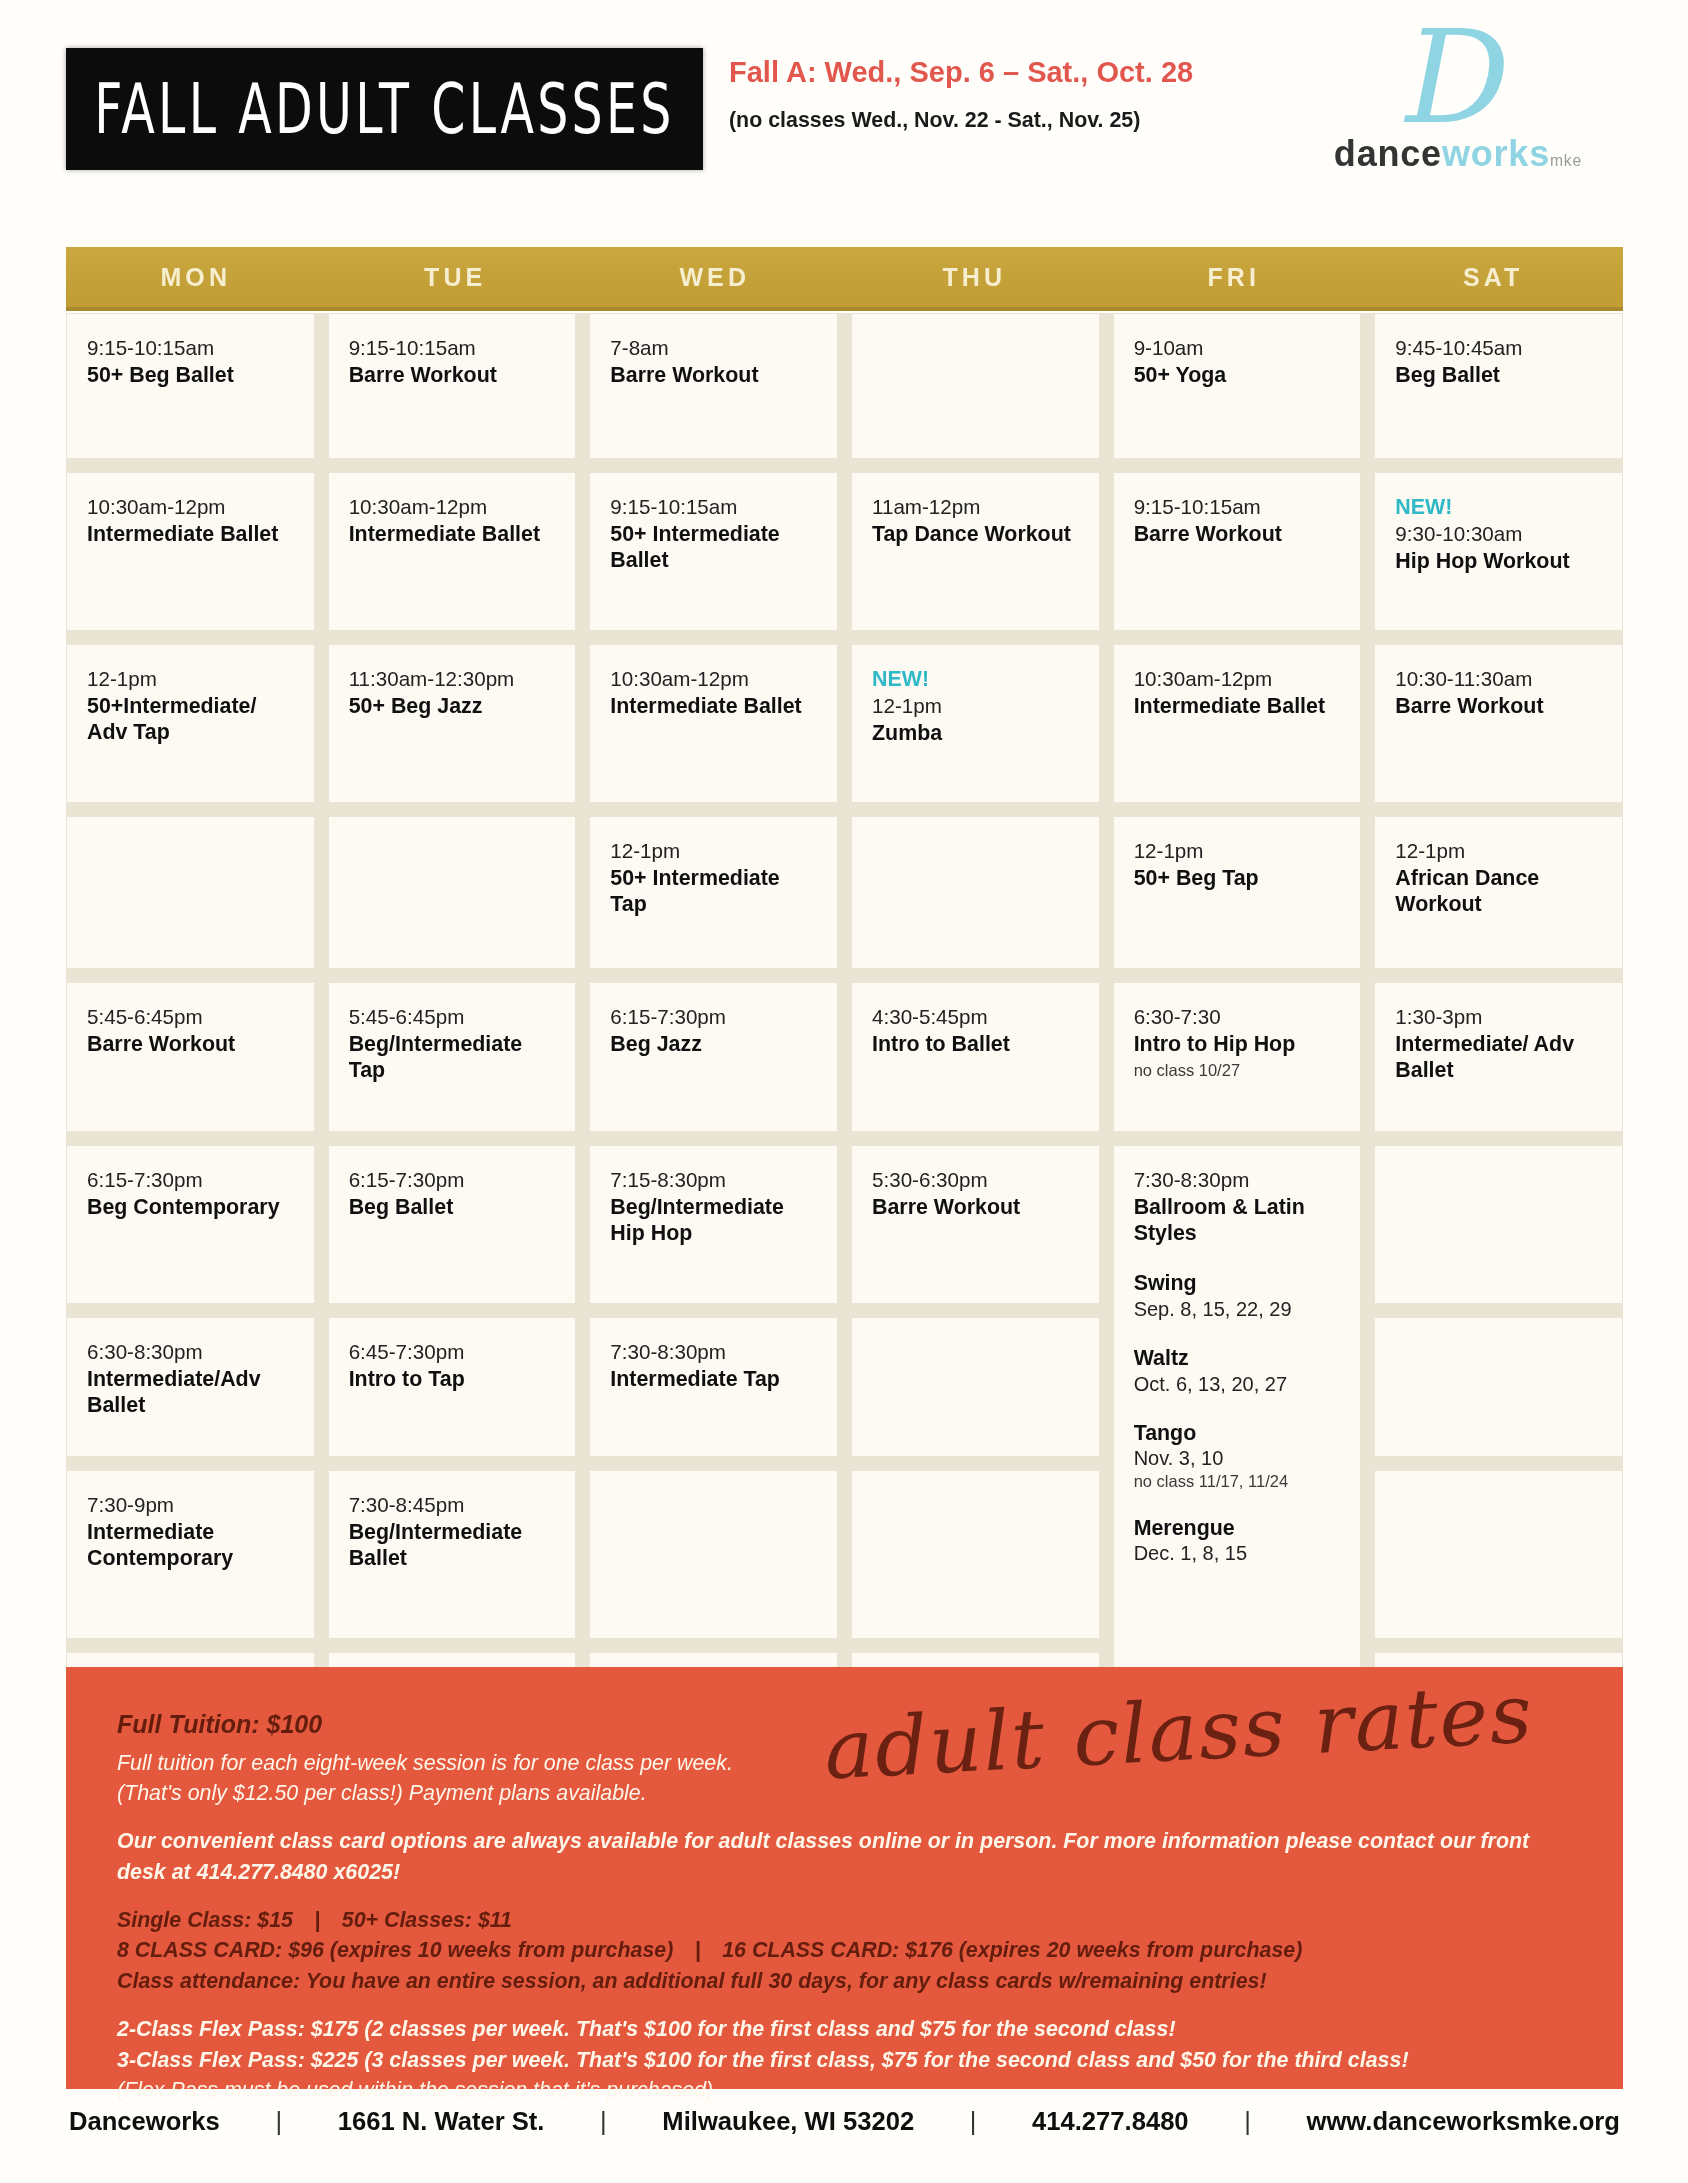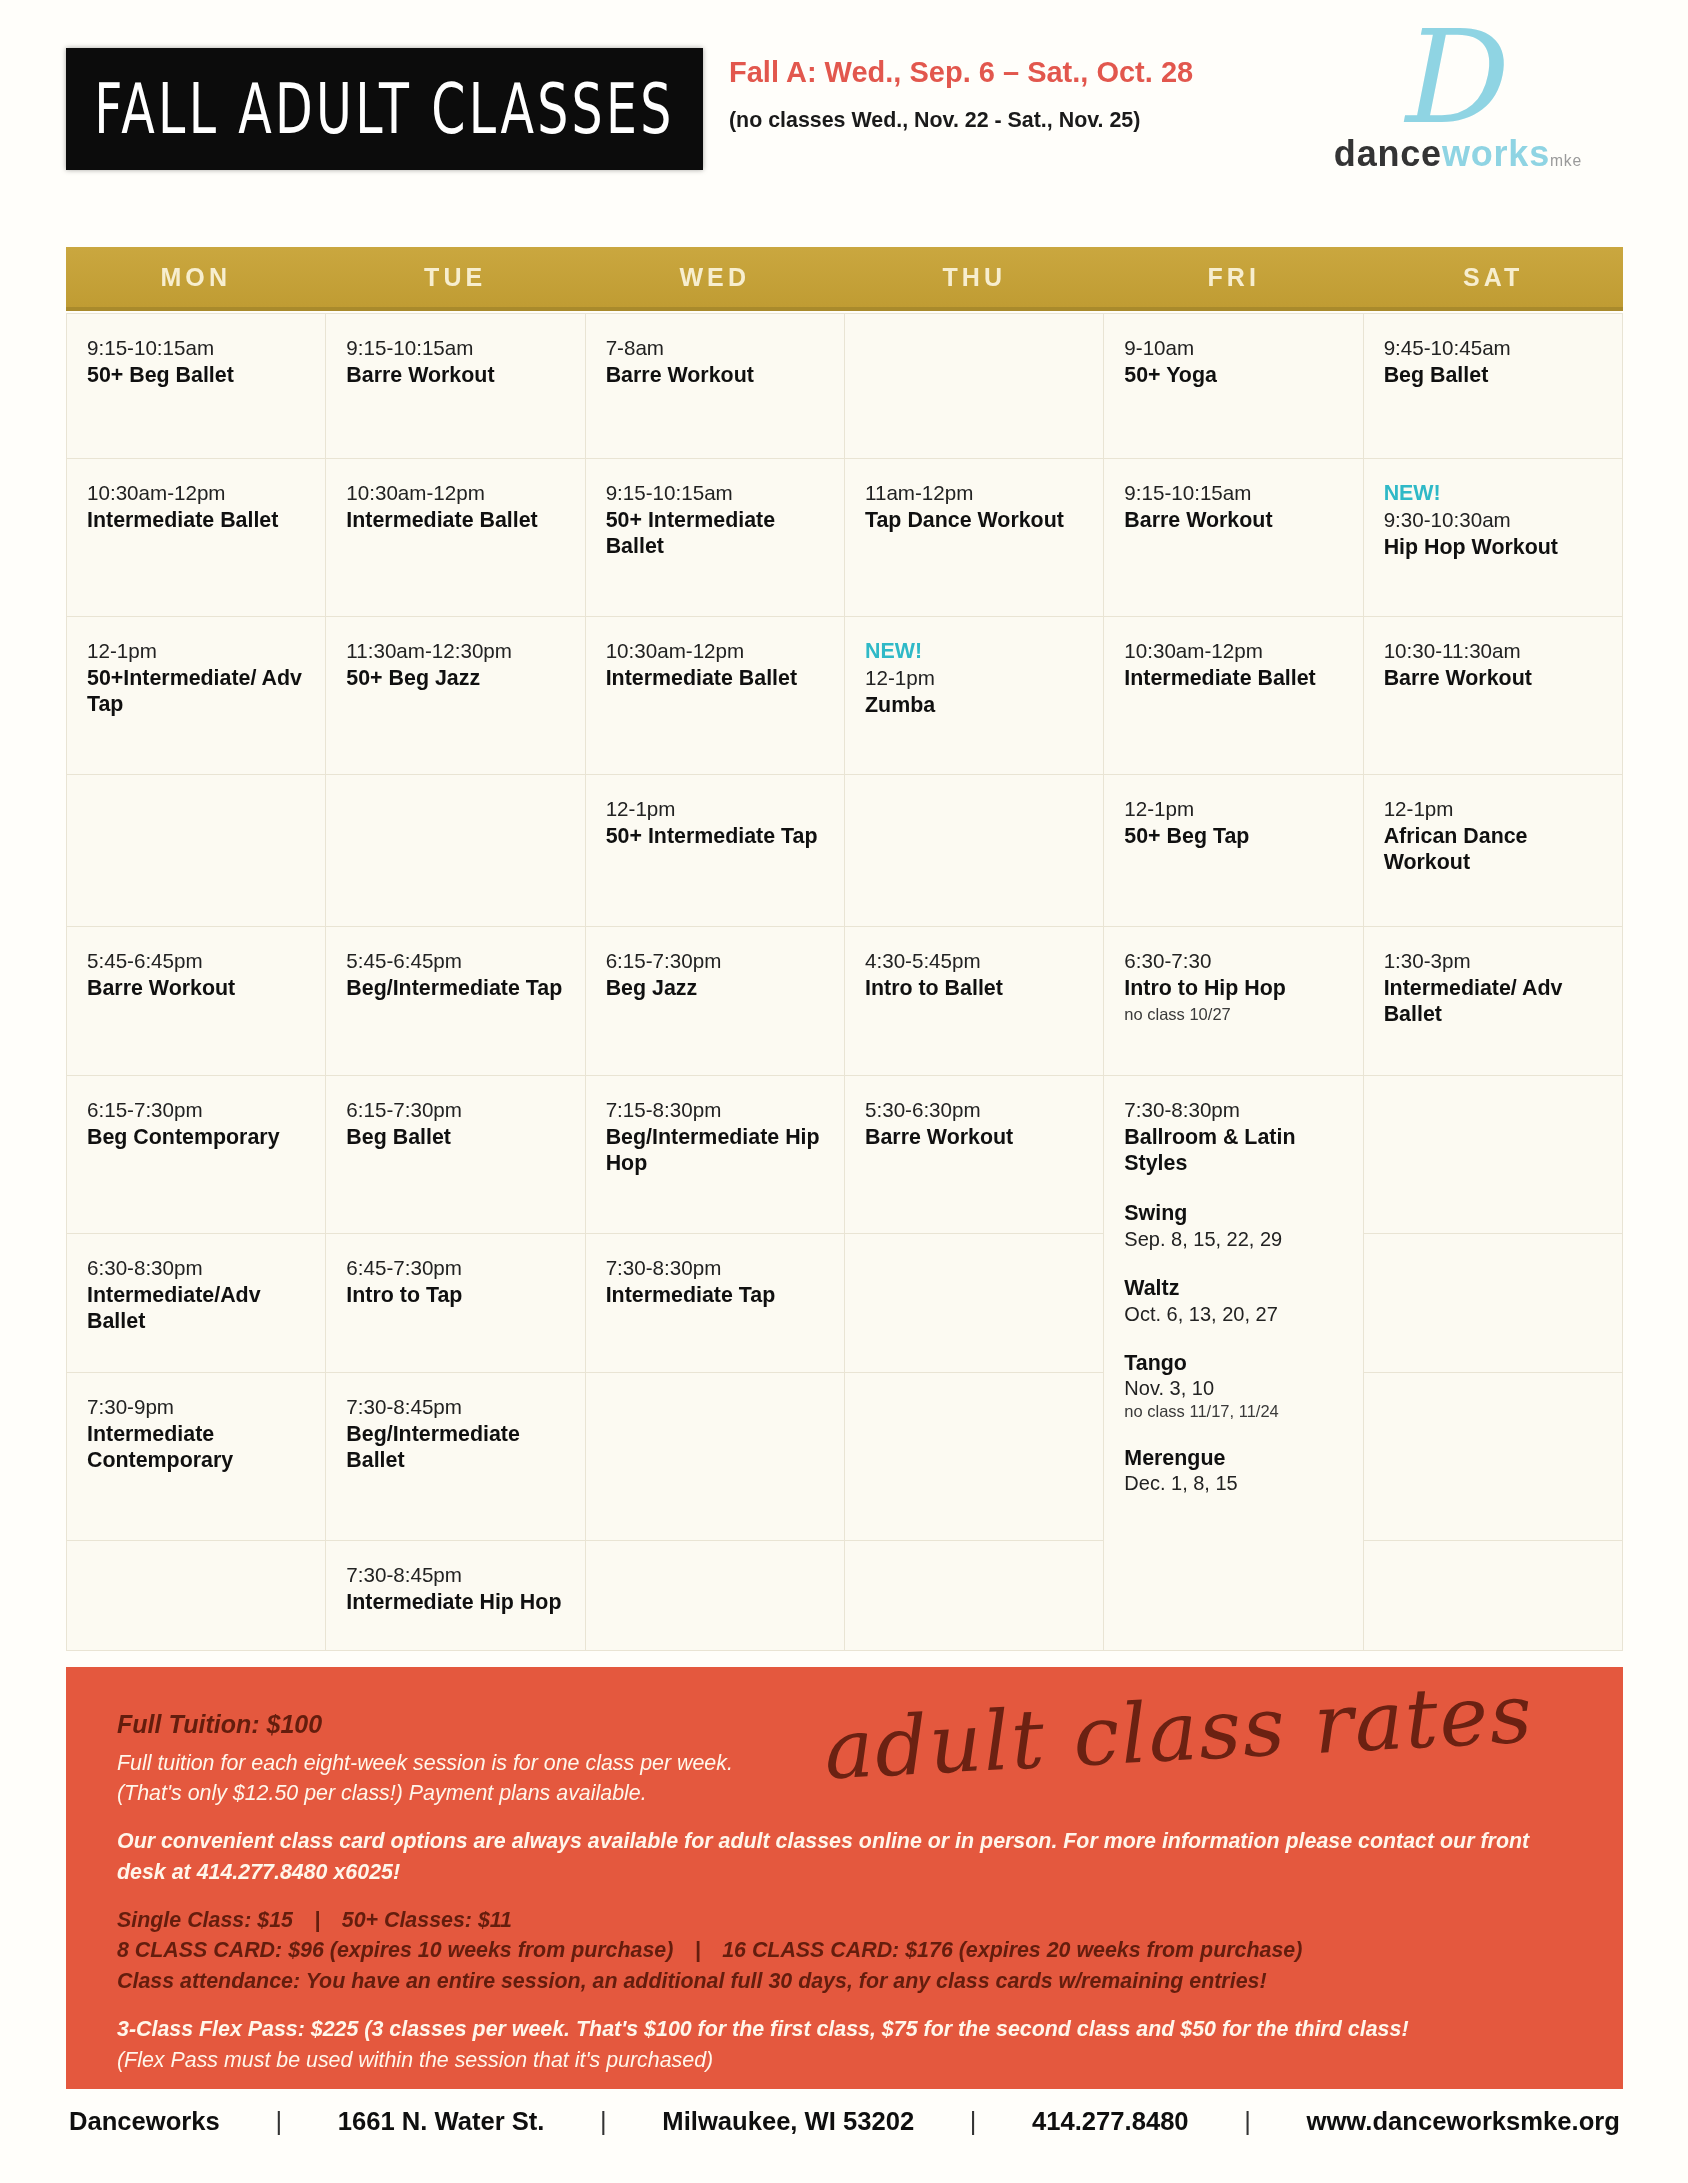--- a/index.html
+++ b/index.html
@@ -27,21 +27,21 @@
   
   .day-header { position:absolute; left:66px; top:247px; width:1557px; height:64px;
                 background:linear-gradient(#caa73f,#c09c33); border-bottom:4.1px solid #a98a2c;
                 display:grid; grid-template-columns:repeat(6,1fr); align-items:center; }
   .day-label { text-align:center; color:#f7eecf; font-weight:bold; font-size:25px; letter-spacing:4.1px; }
 
   
   .grid { position:absolute; left:66px; top:313px; width:1557px;
           display:grid; grid-template-columns:repeat(6,1fr);
           grid-template-rows:144px 157px 157px 151px 148px 157px 138px 167px 109px;
-          gap:1px; background:#e9e4d4; border:1.6px solid #e9e4d4; }
+          gap:15px; background:#e9e4d4; border:1.6px solid #e9e4d4; }
   .cell { background:#fcfaf2; padding:21.4px 16.5px 6.6px 20px; overflow:hidden; }
   .cell .new  { color:#2fb9c7; font-weight:bold; font-size:21.4px; line-height:1.25; }
   .cell .time { font-size:20.6px; color:#222222; line-height:1.3; }
   .cell .name { font-size:21.4px; font-weight:bold; color:#101010; line-height:1.22; }
   .cell .note { font-size:16.5px; color:#3a3a3a; margin-top:3.3px; }
   .group { margin-top:25px; }
   .group .gname  { font-size:21.4px; font-weight:bold; color:#101010; }
   .group .gdates { font-size:20px; color:#222222; margin-top:1.6px; }
   .group .gnote  { font-size:16.5px; color:#3a3a3a; margin-top:1.6px; }
 
@@ -283,20 +283,21 @@
     <div class="r-line dark full-tuition">Full Tuition: $100</div>
     <div class="r-line half">Full tuition for each eight-week session is for one class per week.</div>
     <div class="r-line half">(That's only $12.50 per class!) Payment plans available.</div>
     <div class="gap"></div>
     <div class="r-line white-b">Our convenient class card options are always available for adult classes online or in person. For more information please contact our front desk at 414.277.8480 x6025!</div>
     <div class="gap"></div>
     <div class="r-line dark"><span>Single Class: $15</span><span class="sep-bar">|</span><span>50+ Classes: $11</span></div>
     <div class="r-line dark"><span>8 CLASS CARD: $96 (expires 10 weeks from purchase)</span><span class="sep-bar">|</span><span>16 CLASS CARD: $176 (expires 20 weeks from purchase)</span></div>
     <div class="r-line dark">Class attendance: You have an entire session, an additional full 30 days, for any class cards w/remaining entries!</div>
     <div class="gap"></div>
+    <div class="r-line white-b">2-Class Flex Pass: $175 (2 classes per week. That's $100 for the first class and $75 for the second class!</div>
     <div class="r-line white-b">3-Class Flex Pass: $225 (3 classes per week. That's $100 for the first class, $75 for the second class and $50 for the third class!</div>
     <div class="r-line">(Flex Pass must be used within the session that it's purchased)</div>
   </div>
 
   <div class="footer">
     <span>Danceworks</span>
     <span class="fsep">|</span>
     <span>1661 N. Water St.</span>
     <span class="fsep">|</span>
     <span>Milwaukee, WI 53202</span>

